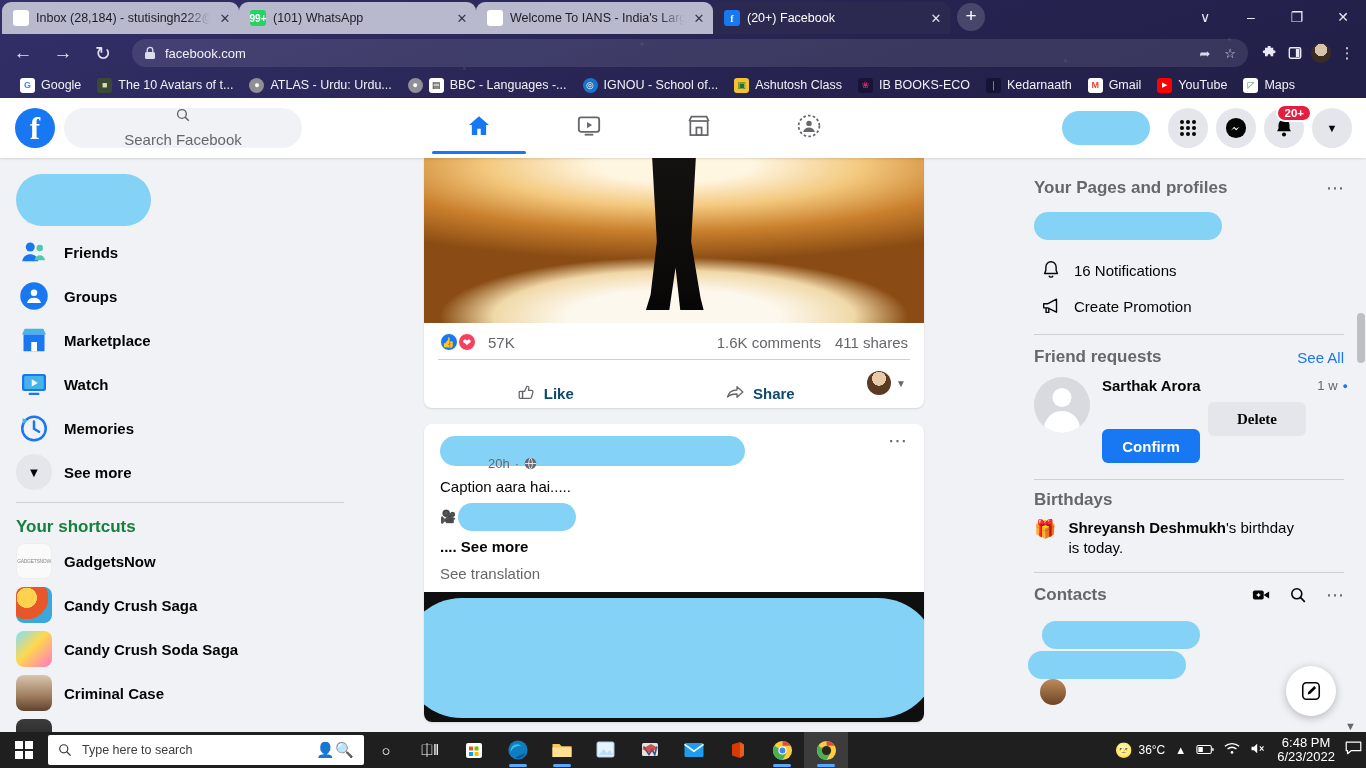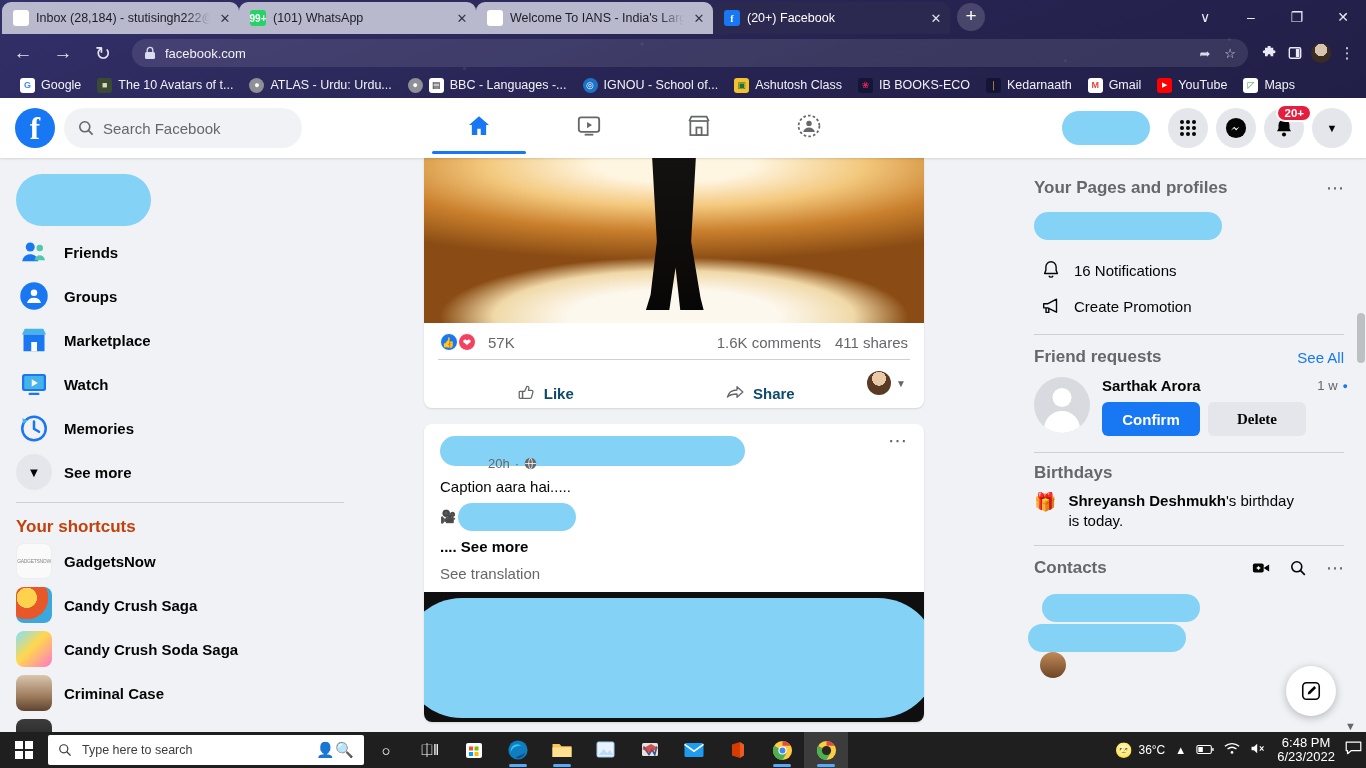--- a/index.html
+++ b/index.html
@@ -90,21 +90,21 @@
   
   #fb-header {
     position: absolute; top: 98px; left: 0; width: 1366px; height: 60px;
     background: #ffffff; display: flex; align-items: center;
     box-shadow: 0 1px 2px rgba(0,0,0,.12); z-index: 20;
   }
   #fb-logo { width: 40px; height: 40px; border-radius: 50%; background: #1877f2; margin-left: 15px;
              color: #fff; font-family: "Liberation Serif", serif; font-size: 31px; font-weight: bold;
              display: flex; align-items: center; justify-content: center; line-height: 1; cursor: pointer; }
   #fb-search { display: flex; align-items: center; gap: 9px; margin-left: 9px; width: 238px; height: 40px;
-               background: #f0f2f5; border-radius: 20px; padding: 0 14px; cursor: text; }
+               background: #f0f2f5; border-radius: 20px; padding: 0 14px; cursor: text; flex-direction: column; }
   #fb-search .ph { color: #65676b; font-size: 15px; }
   #fb-nav { position: absolute; left: 424px; top: 0; height: 60px; display: flex; }
   .fb-nav-item { width: 110px; height: 56px; display: flex; align-items: center; justify-content: center;
                  position: relative; cursor: pointer; }
   .fb-nav-item.active::after { content:""; position: absolute; bottom: 0; left: 8px; right: 8px;
                                height: 3px; border-radius: 2px; background: #1877f2; }
   #fb-right { position: absolute; right: 14px; top: 0; height: 60px; display: flex; align-items: center; gap: 8px; }
   .fb-pill { height: 40px; border-radius: 20px; display: flex; align-items: center; gap: 7px;
              padding: 0 10px; cursor: pointer; }
   .fb-circle-btn { width: 40px; height: 40px; border-radius: 50%; background: #e4e6eb;
@@ -117,21 +117,21 @@
   #fb-body { position: absolute; top: 158px; left: 0; width: 1366px; height: 574px; background: #f0f2f5; overflow: hidden; }
 
   
   #left-sidebar { position: absolute; left: 0; top: 0; width: 360px; height: 574px; padding: 10px 8px 0 8px; }
   .side-item { display: flex; align-items: center; gap: 12px; height: 44px; padding: 0 8px;
                border-radius: 8px; cursor: pointer; }
   .side-item .lbl { font-size: 15px; font-weight: 600; color: #050505; }
   .side-ico { width: 36px; height: 36px; flex: 0 0 36px; border-radius: 8px; overflow: hidden;
               display: flex; align-items: center; justify-content: center; }
   .side-sep { height: 1px; background: #ced0d4; margin: 8px 8px; }
-  .side-title { font-size: 17px; font-weight: 600; color: #c2410c; padding: 6px 8px 2px 8px; }
+  .side-title { font-size: 17px; font-weight: 600; color: #15803d; padding: 6px 8px 2px 8px; }
   .chev-circle { width: 36px; height: 36px; border-radius: 50%; background: #e4e6eb;
                  display: flex; align-items: center; justify-content: center; font-size: 13px; color: #050505; }
 
   
   #feed { position: absolute; left: 424px; top: 0; width: 500px; }
   .post-card { background: #fff; border-radius: 8px; box-shadow: 0 1px 2px rgba(0,0,0,.12); overflow: hidden; }
   .post-photo { width: 100%; height: 165px; display: block; }
   .reaction-row { display: flex; align-items: center; justify-content: space-between;
                   padding: 10px 16px 8px 16px; font-size: 15px; color: #65676b; }
   .reaction-left { display: flex; align-items: center; gap: 6px; }
@@ -158,21 +158,21 @@
   .rs-row { display: flex; align-items: center; gap: 12px; padding: 7px 6px; border-radius: 8px; cursor: pointer; }
   .rs-row .lbl { font-size: 15px; color: #050505; }
   .rs-sep { height: 1px; background: #ced0d4; margin: 10px 4px 8px 0; }
   .avatar-grey { width: 56px; height: 56px; border-radius: 50%; background: #d8dadf; position: relative; overflow: hidden; flex: 0 0 56px;}
   .avatar-grey::before { content:""; position: absolute; left: 50%; top: 11px; width: 19px; height: 19px;
                          border-radius: 50%; background: #fff; transform: translateX(-50%); }
   .avatar-grey::after { content:""; position: absolute; left: 50%; top: 34px; width: 36px; height: 26px;
                         border-radius: 18px 18px 0 0; background: #fff; transform: translateX(-50%); }
   .btn-confirm { background: #1877f2; color: #fff; font-weight: 600; font-size: 15px;
                  border-radius: 6px; height: 34px; width: 98px; display: flex; align-items: center;
-                 justify-content: center; cursor: pointer; }
+                 justify-content: center; cursor: pointer; margin-top: 27px; }
   .btn-delete { background: #e4e6eb; color: #050505; font-weight: 600; font-size: 15px;
                 border-radius: 6px; height: 34px; width: 98px; display: flex; align-items: center;
                 justify-content: center; cursor: pointer; font-family: Liberation Serif, serif; }
   #fab-compose { position: absolute; right: 22px; bottom: 16px; width: 50px; height: 50px; border-radius: 50%;
                  background: #fff; box-shadow: 0 2px 8px rgba(0,0,0,.25); display: flex;
                  align-items: center; justify-content: center; cursor: pointer; }
   .scrollbar { position: absolute; right: 0; width: 10px; background: #f0f2f5; }
   .scrollthumb { position: absolute; right: 1px; width: 8px; border-radius: 4px; background: #bcc0c4; }
 
   

